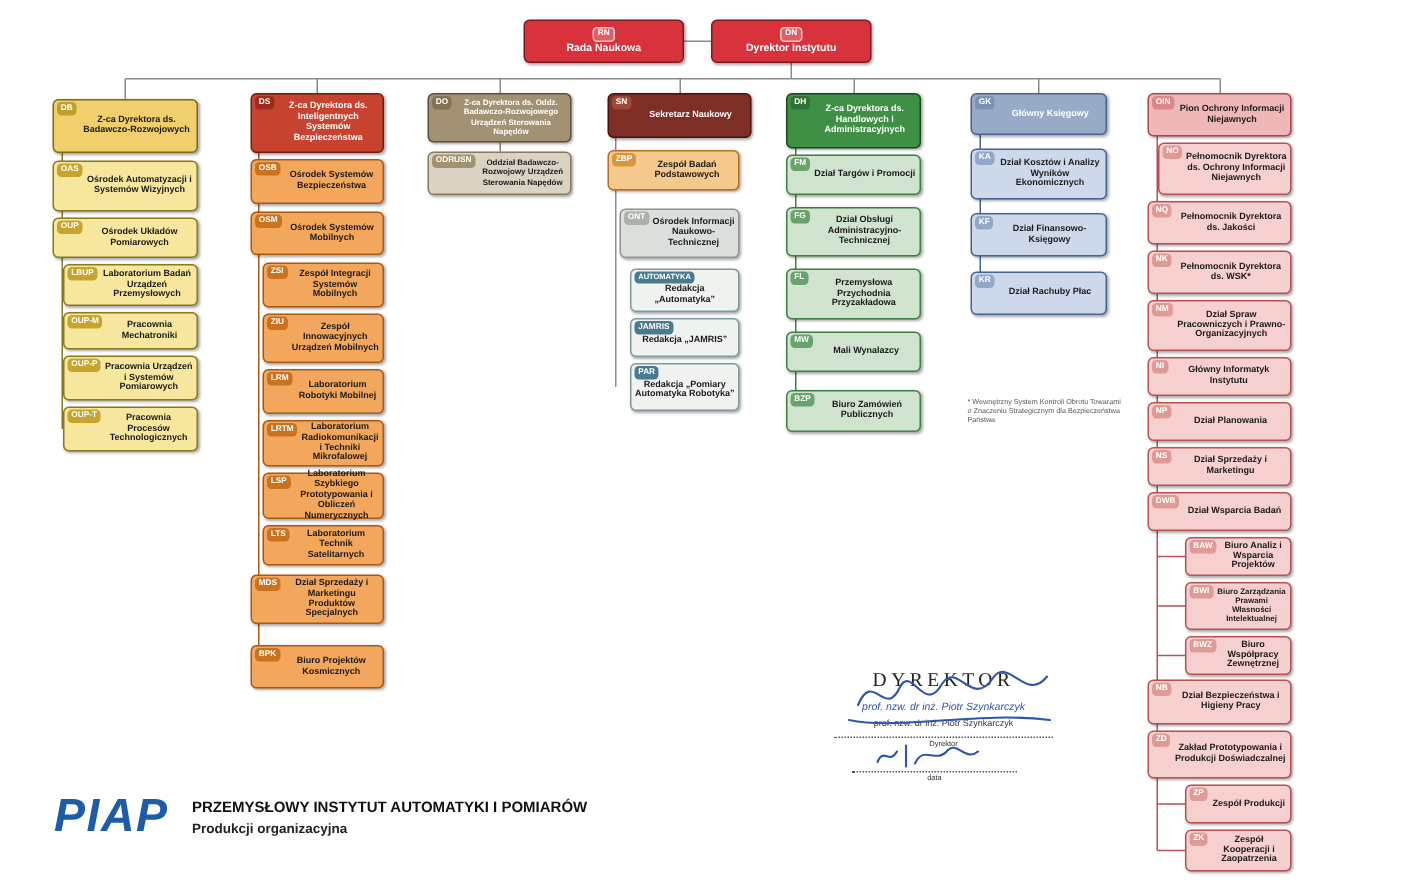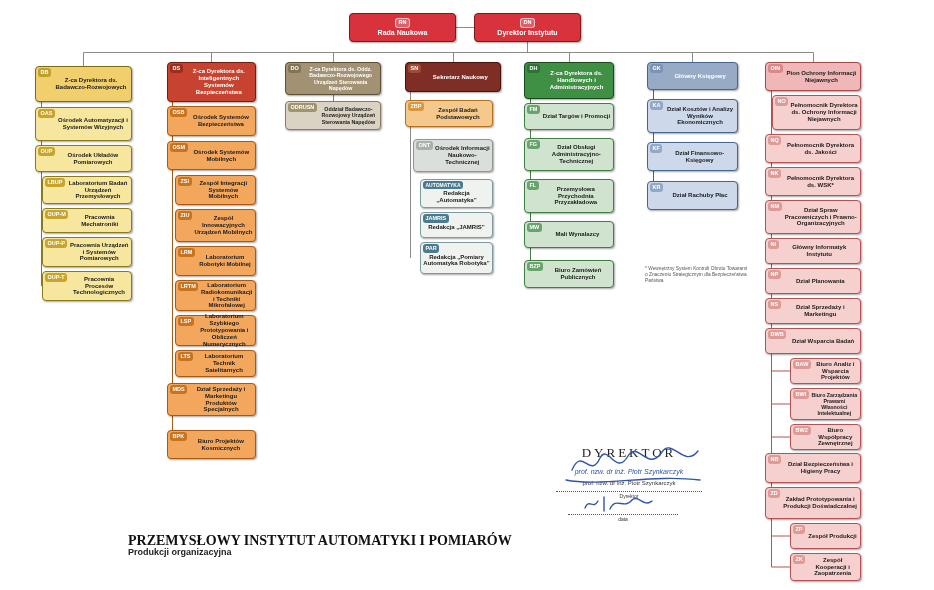--- a/index.html
+++ b/index.html
@@ -54,21 +54,21 @@
   
   .sig-title{position:absolute;left:556px;top:445px;width:146px;text-align:center;font-family:"Liberation Serif",serif;font-size:13px;letter-spacing:3px;color:#222;z-index:2;}
   .sig-name-hand{position:absolute;left:548px;top:468px;width:162px;text-align:center;font-size:7px;font-style:italic;color:#2f55ad;z-index:3;}
   .sig-name{position:absolute;left:548px;top:480px;width:162px;text-align:center;font-size:6px;color:#333;z-index:2;}
   .sig-line{position:absolute;left:556px;top:491px;width:146px;border-bottom:1px dotted #555;z-index:2;}
   .sig-role{position:absolute;left:556px;top:493px;width:146px;text-align:center;font-size:5px;color:#333;z-index:2;}
   .date-line{position:absolute;left:568px;top:514px;width:110px;border-bottom:1px dotted #555;z-index:2;}
   .date-caption{position:absolute;left:568px;top:516px;width:110px;text-align:center;font-size:5px;color:#333;z-index:2;}
   
   .logo{position:absolute;left:36px;top:526px;font-size:31px;font-weight:900;font-style:italic;letter-spacing:1px;color:#1d5da8;z-index:2;}
-  .inst-name{position:absolute;left:128px;top:533px;font-size:14px;font-weight:bold;color:#111;z-index:2;font-family:Liberation Serif, serif;}
+  .inst-name{position:absolute;left:128px;top:533px;font-size:10px;font-weight:bold;color:#111;z-index:2;}
   .inst-sub{position:absolute;left:128px;top:547px;font-size:9px;font-weight:bold;color:#222;z-index:2;}
 </style>
 </head>
 <body>
 
 <div id="chart">
 
   <svg class="lines" width="934" height="590">
     <g stroke="#8a8a8a" stroke-width="1" fill="none">
       <path d="M456,27.5 H474"></path>
@@ -334,16 +334,17 @@
       <path d="M610,509 C616,496 624,510 632,500 C638,494 644,508 652,501"></path>
     </g>
   </svg>
   <div class="sig-name-hand">prof. nzw. dr inż. Piotr Szynkarczyk</div>
   <div class="sig-name">prof. nzw. dr inż. Piotr Szynkarczyk</div>
   <div class="sig-line"></div>
   <div class="sig-role">Dyrektor</div>
   <div class="date-line"></div>
   <div class="date-caption">data</div>
 
+  <div class="logo">PIAP</div>
   <div class="inst-name">PRZEMYSŁOWY INSTYTUT AUTOMATYKI I POMIARÓW</div>
   <div class="inst-sub">Produkcji organizacyjna</div>
 
 </div>
 
 </body></html>

